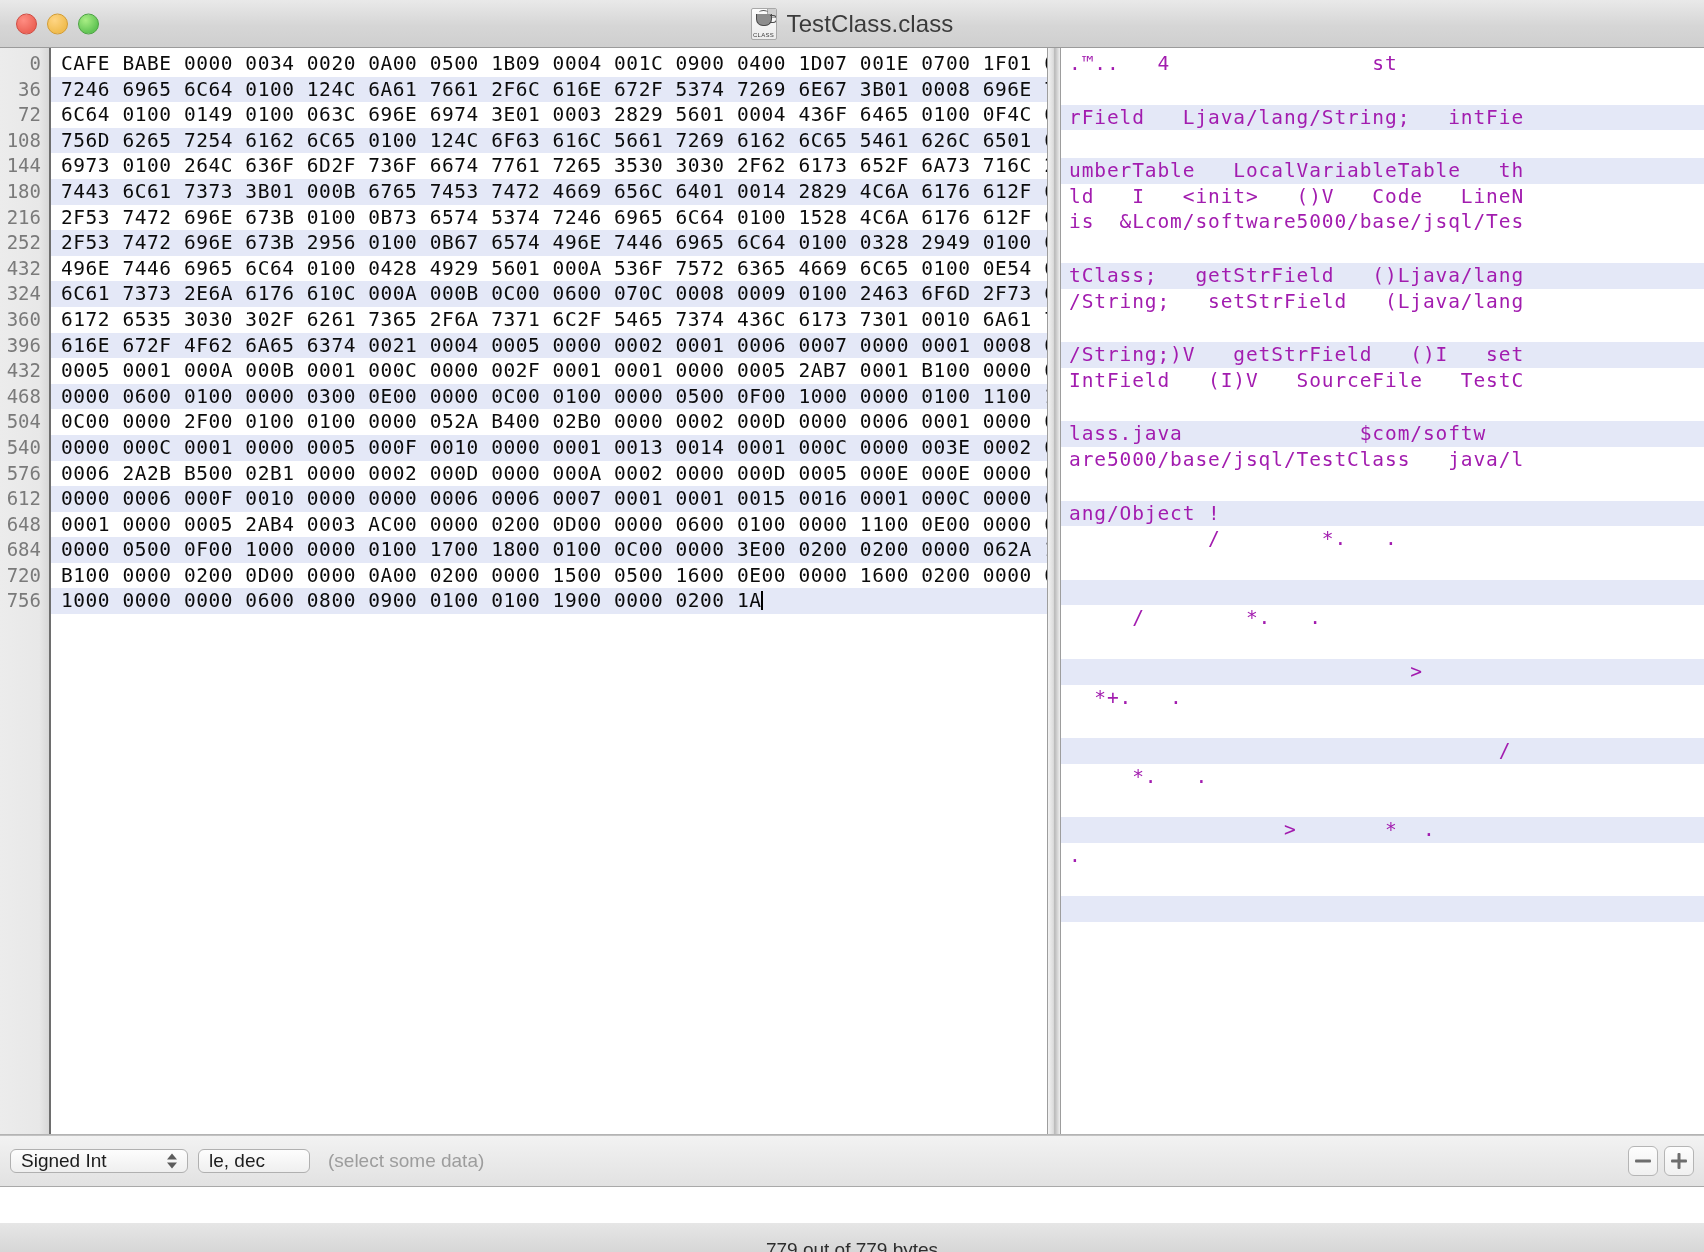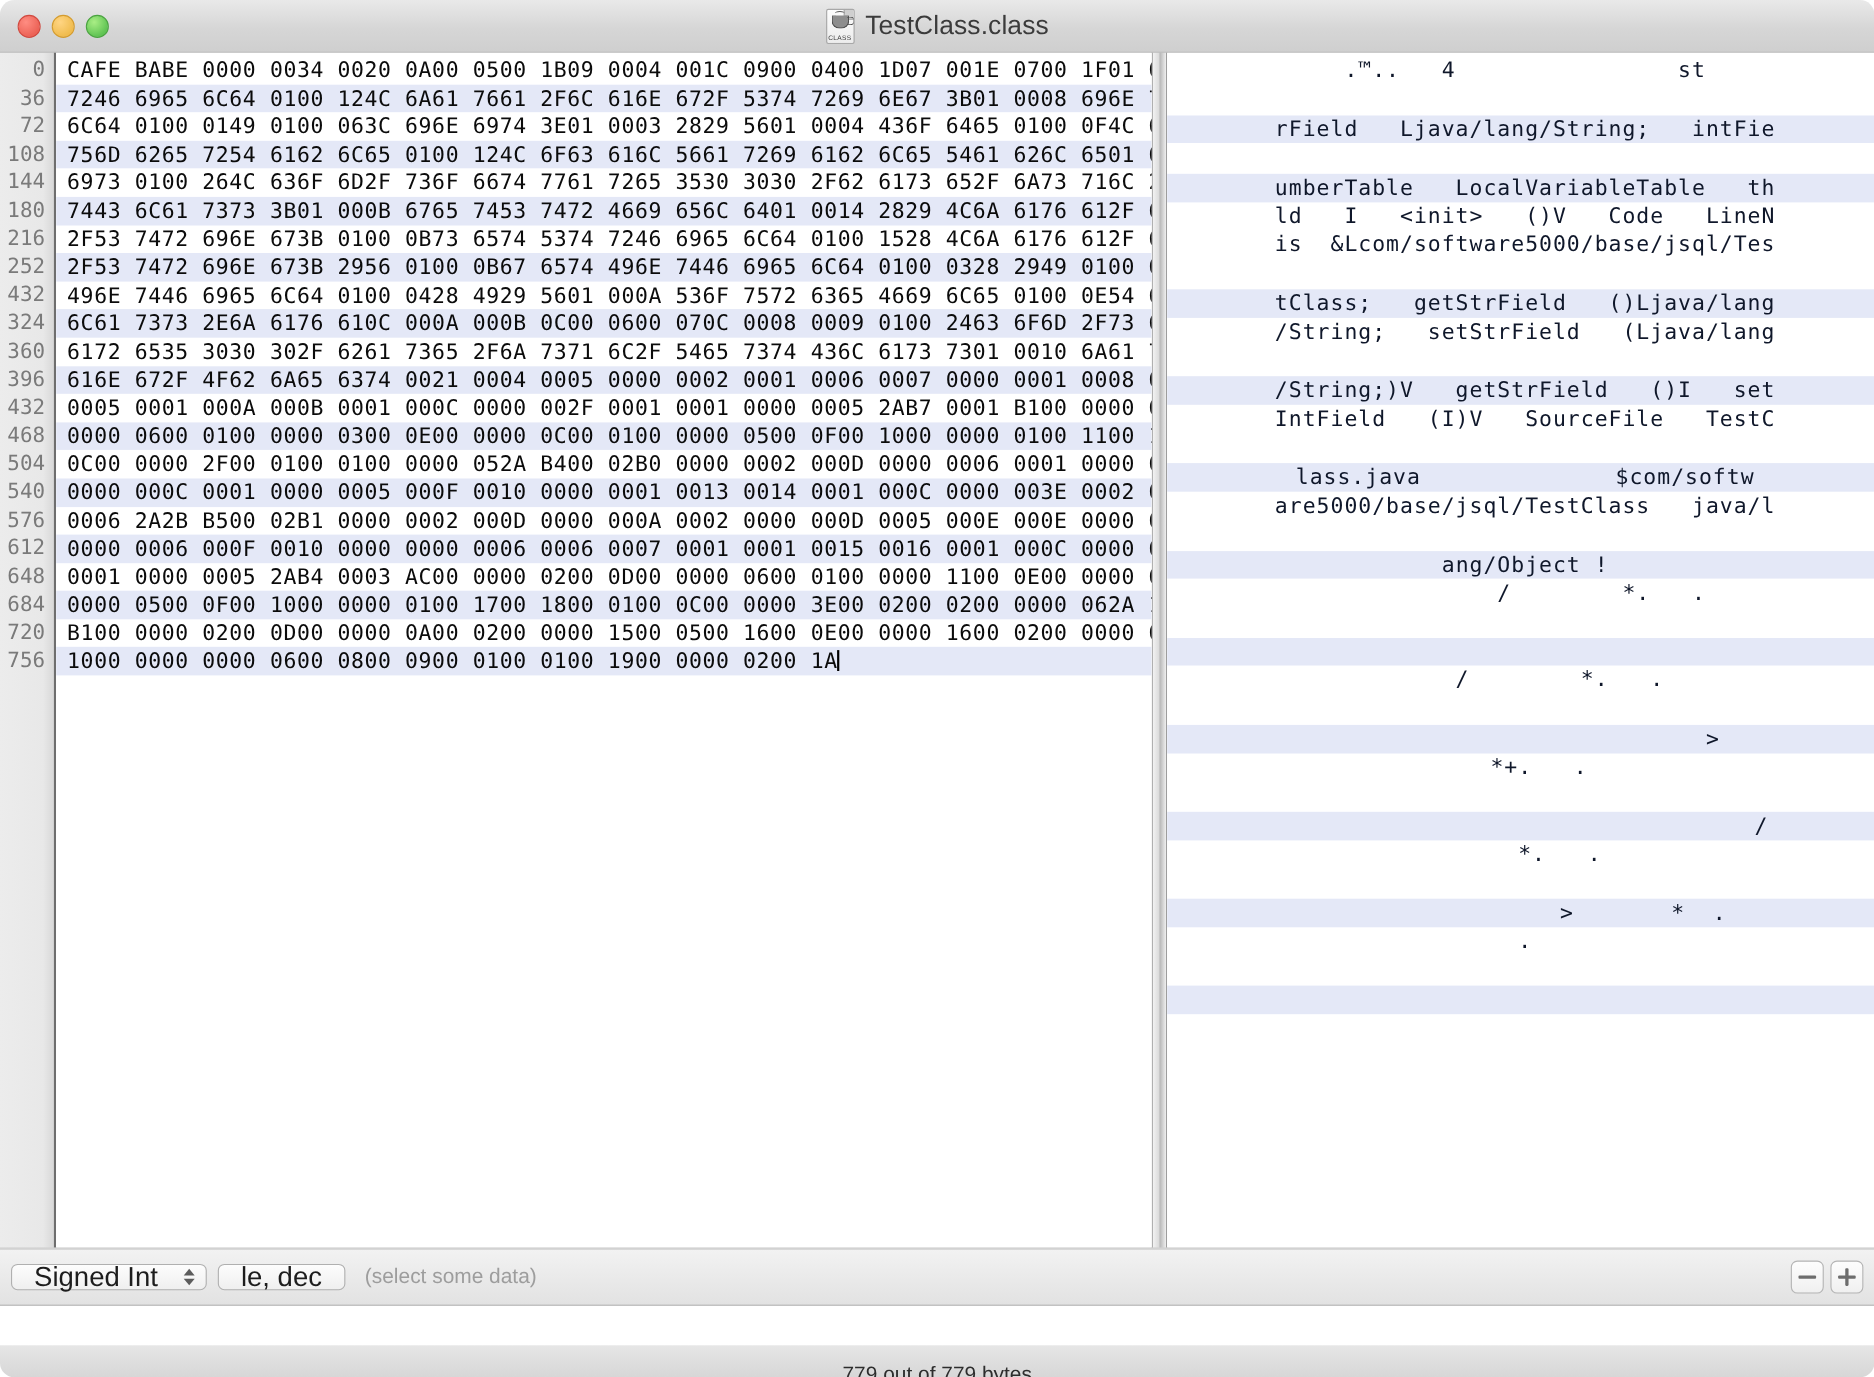--- a/index.html
+++ b/index.html
@@ -8,21 +8,20 @@
     background: #ffffff;
   }
   #window {
     position: relative;
     width: 1704px;
     height: 1252px;
     background: #ffffff;
     font-family: "Liberation Sans", sans-serif;
     overflow: hidden;
     box-sizing: border-box;
-    border-radius: 13px;
   }
 
   
   #titlebar {
     position: relative;
     height: 48px;
     background: linear-gradient(to bottom, #e9e9e9 0%, #d6d6d6 55%, #cfcfcf 100%);
     border-bottom: 1px solid #9b9b9b;
     display: flex;
     align-items: center;
@@ -199,26 +198,25 @@
     background: #ffffff;
     padding-top: 3px;
     box-sizing: border-box;
     overflow: hidden;
   }
   .ascii-row {
     height: 25.6px;
     line-height: 25.6px;
     font-family: "DejaVu Sans Mono", monospace;
     font-size: 19.5px;
-    color: #0f172a;
+    color: #a21caf;
     white-space: pre;
     padding-left: 8px;
     box-sizing: border-box;
     letter-spacing: 0.9px;
-    text-align: center;
   }
   .ascii-row.alt { background: #e4e8f7; margin-top: 28px; }
 
   
   #bottombar {
     height: 52px;
     background: linear-gradient(to bottom, #f2f2f2, #e2e2e2);
     border-top: 1px solid #c2c2c2;
     border-bottom: 1px solid #a9a9a9;
     display: flex;
@@ -228,22 +226,22 @@
     gap: 10px;
   }
   .popbtn {
     position: relative;
     height: 24px;
     background: linear-gradient(to bottom, #fdfdfd, #efefef);
     border: 1px solid #b0b0b0;
     border-radius: 6px;
     display: flex;
     align-items: center;
-    padding: 0 20px;
-    font-size: 25px;
+    padding: 0 10px;
+    font-size: 19px;
     color: #1d1d1d;
     box-sizing: border-box;
     white-space: nowrap;
   }
   #type-select { width: 178px; justify-content: flex-start; }
   #type-select .chev {
     position: absolute;
     right: 10px;
     top: 50%;
     transform: translateY(-50%);

